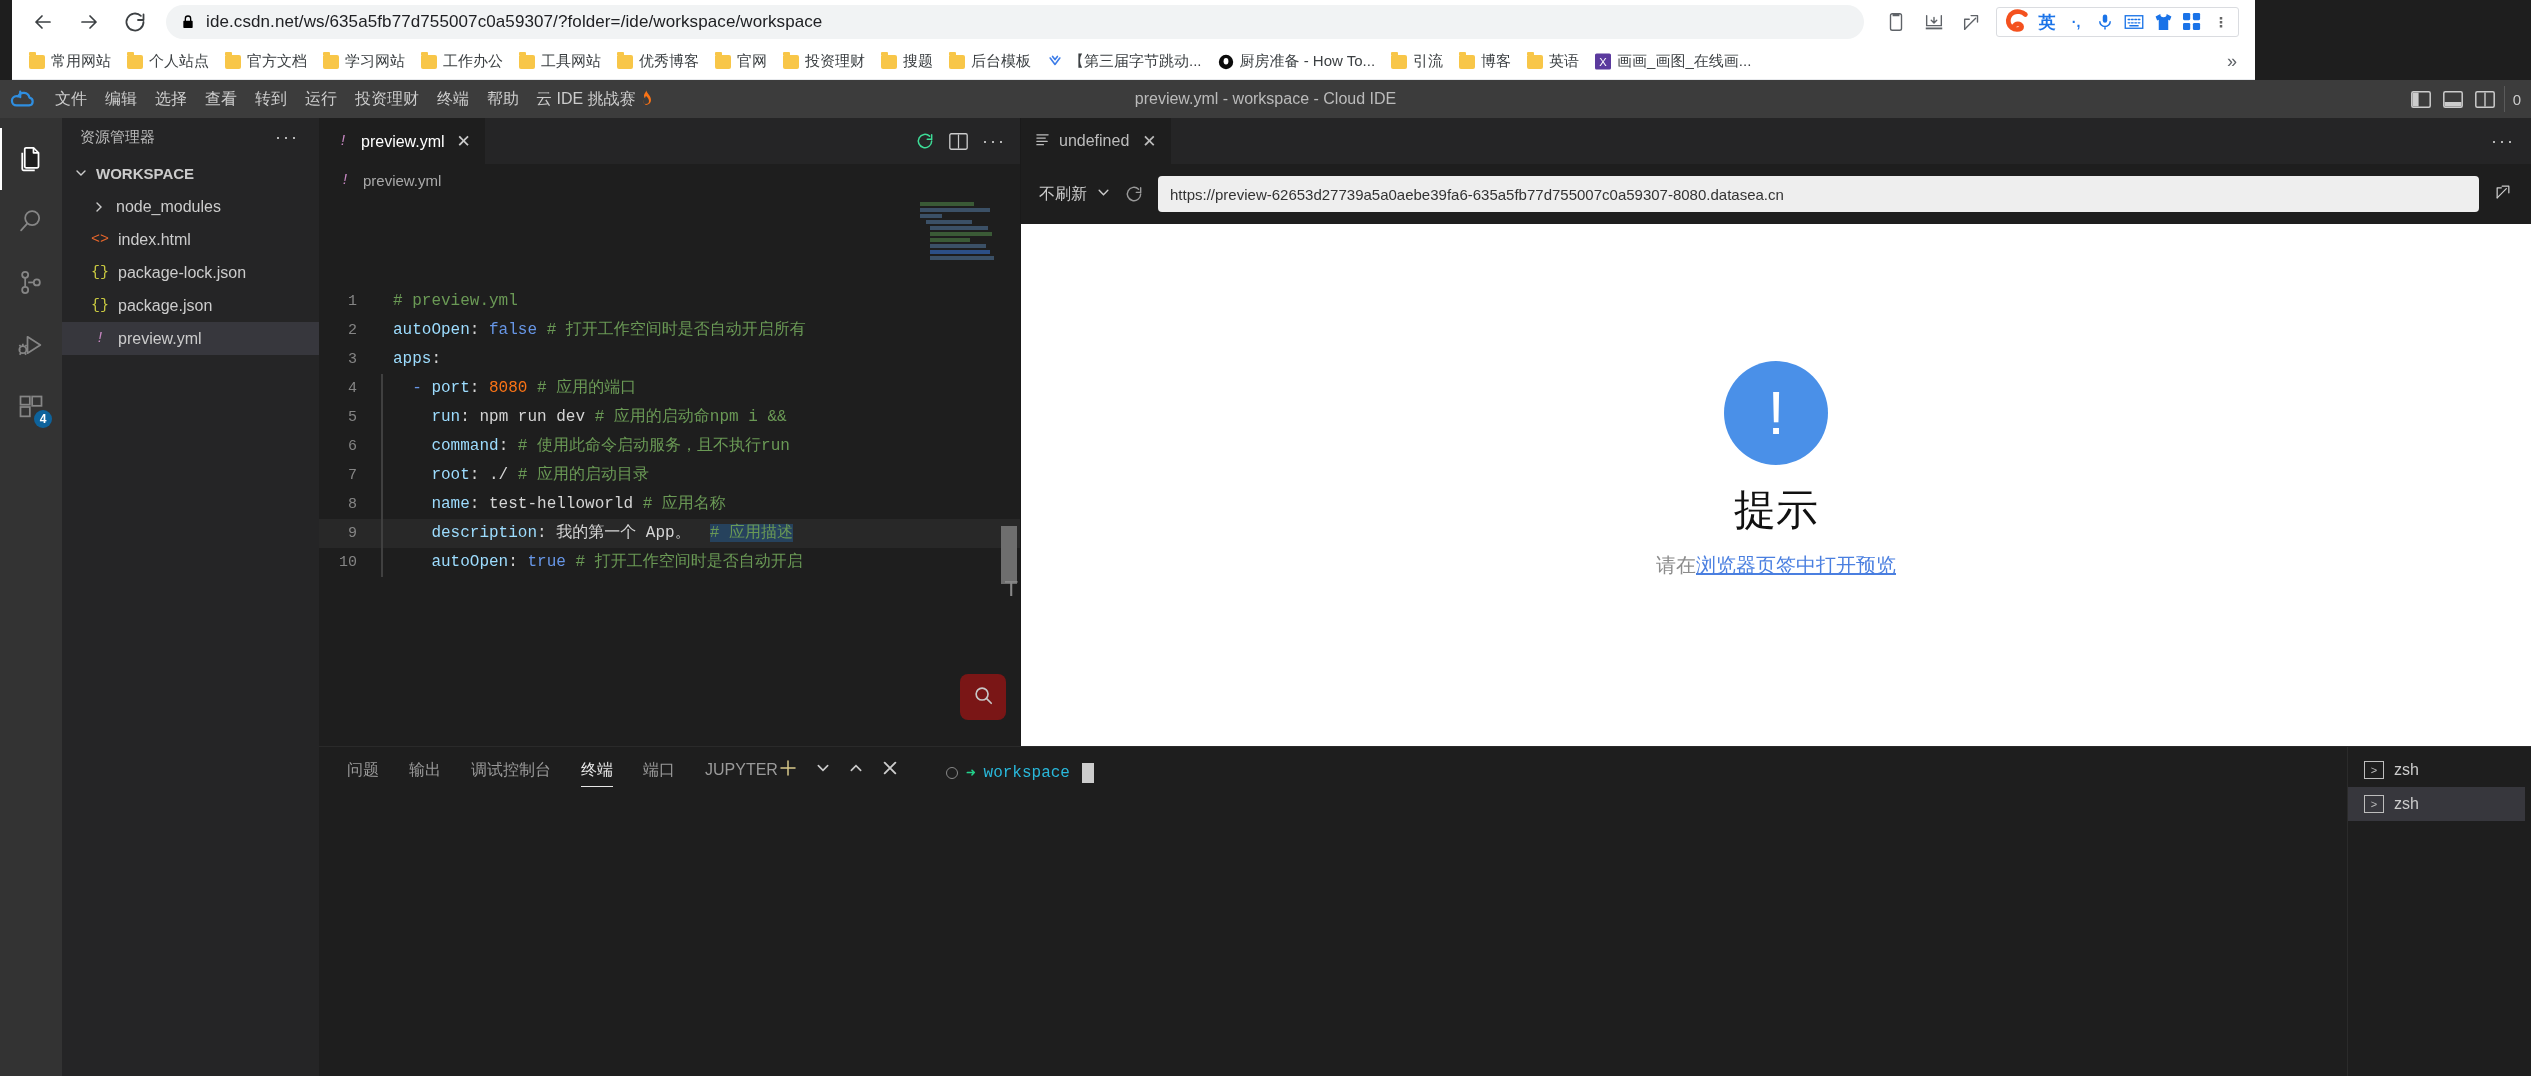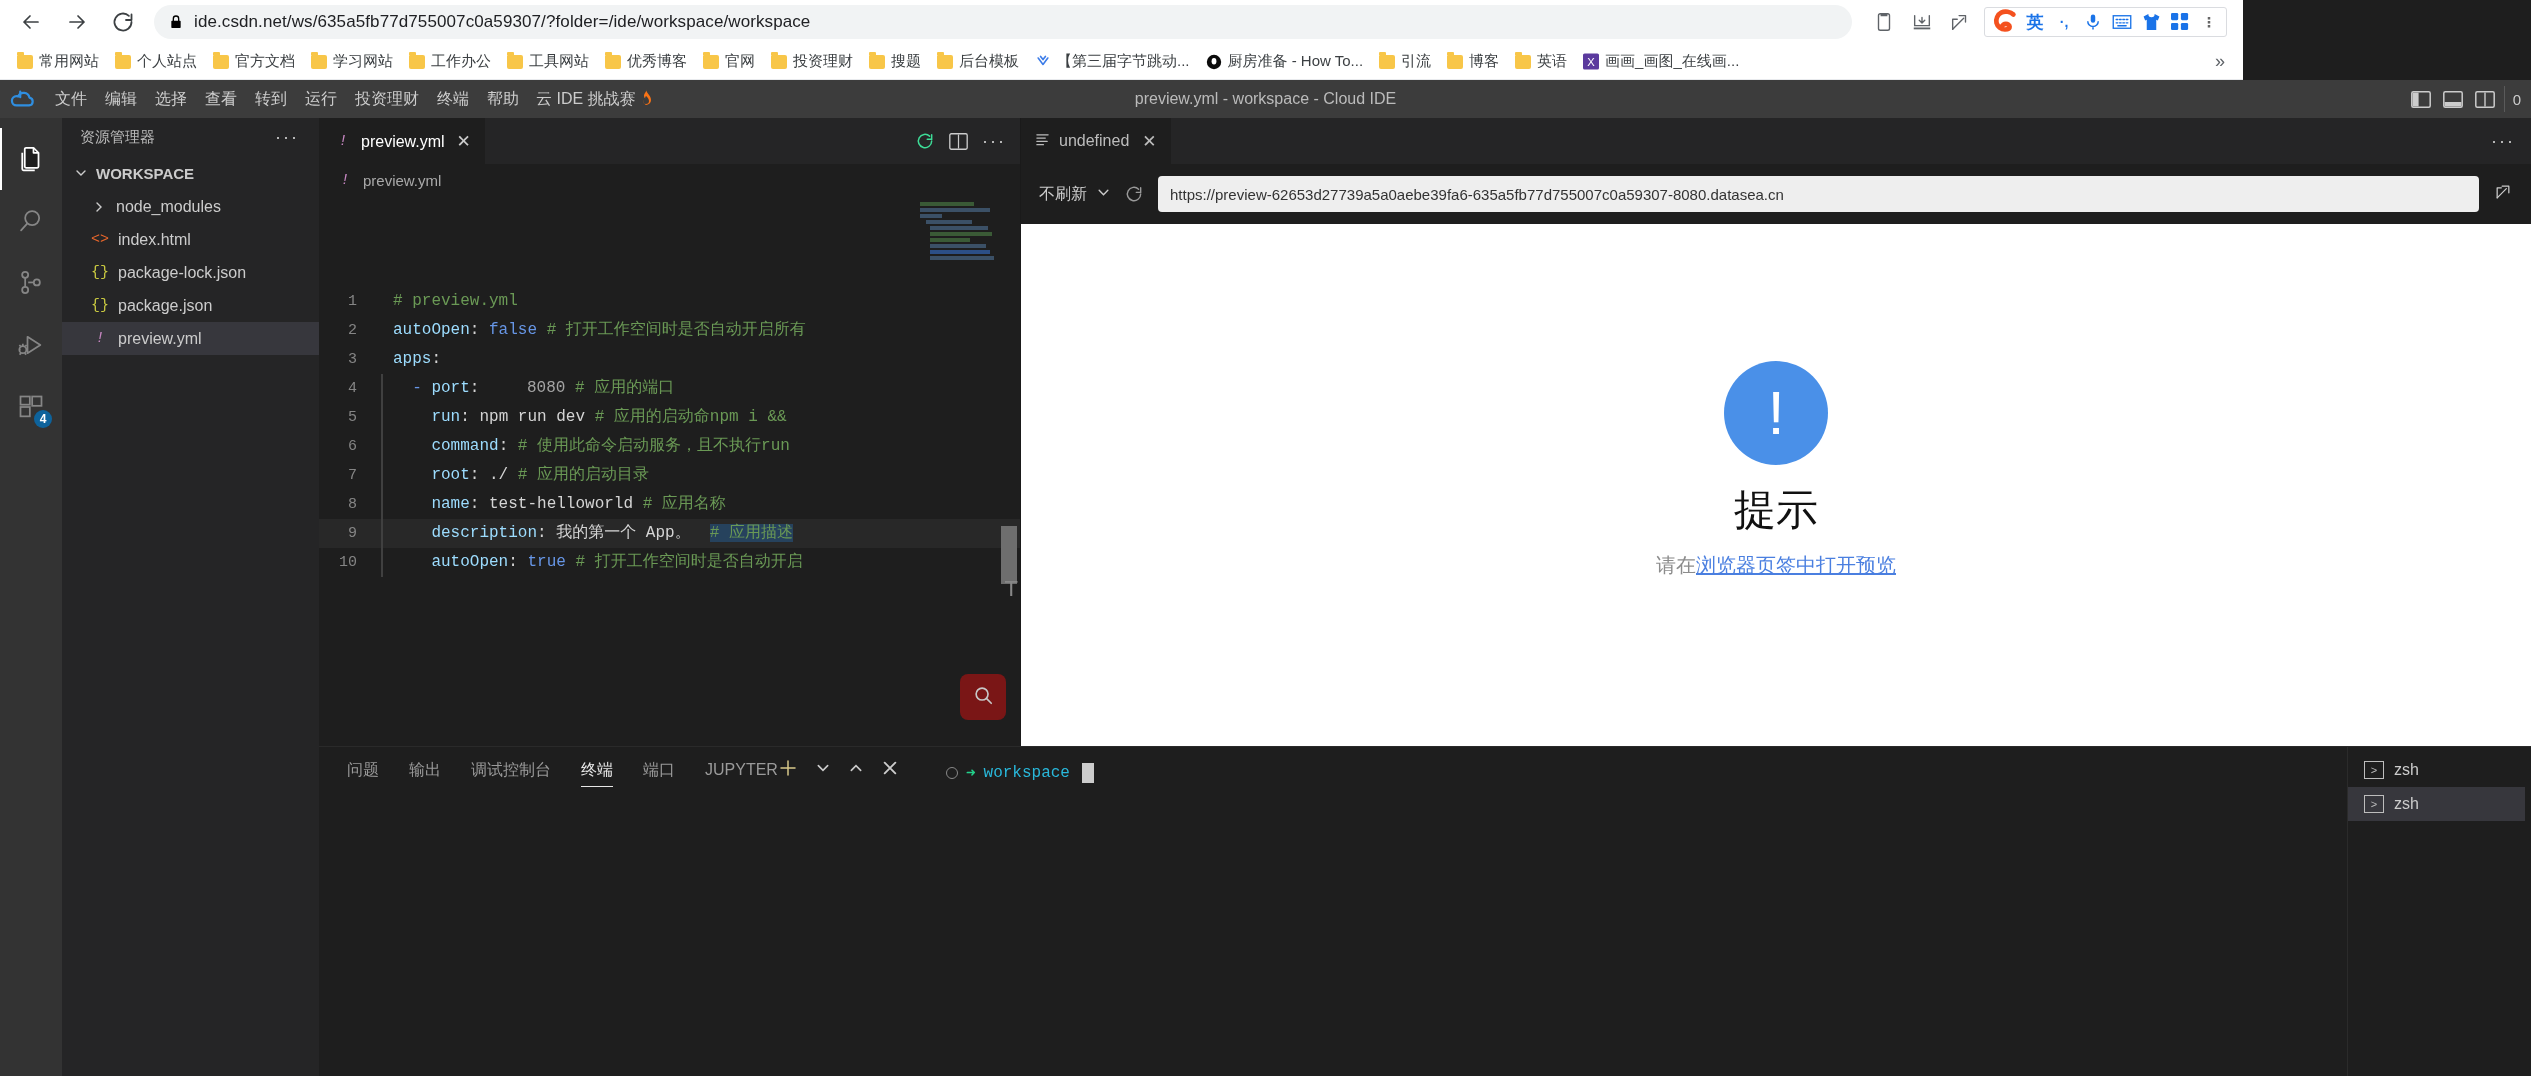--- a/index.html
+++ b/index.html
@@ -4,21 +4,21 @@
 <style>
   * { box-sizing: border-box; margin: 0; padding: 0; }
   html, body {
     width: 2531px; height: 1076px;
     background: #1e1e1e;
     font-family: "Liberation Sans", "DejaVu Sans", sans-serif;
     overflow: hidden;
   }
 
   
-  .browser { width: 2243px; background: #fdba74; }
+  .browser { width: 2243px; background: #fdba74; margin-left: 12px; }
   .nav-bar {
     height: 44px; background: #ffffff; display: flex; align-items: center;
     padding: 0 10px; gap: 4px;
   }
   .nav-btn {
     width: 42px; height: 36px; display: flex; align-items: center; justify-content: center;
     color: #3c4043; flex: 0 0 auto;
   }
   .nav-btn svg { display:block; }
   .omnibox {
@@ -142,21 +142,21 @@
   .cline { display:flex; height:29px; align-items:center; }
   .cline.cur { background:#282828; }
   .lno {
     width: 62px; text-align:right; padding-right: 24px; color:#858585; flex:0 0 auto;
     font-size:15px;
   }
   .guide { width: 2px; background:#404040; height:29px; flex:0 0 auto; margin-right:0; }
   .ctext { padding-left: 10px; }
   .k-comment { color:#6a9955; }
   .k-key { color:#9cdcfe; }
-  .k-num { color:#a3a3a3;margin-left:38px; }
+  .k-num { color:#f97316; }
   .k-punct { color:#d4d4d4; }
   .k-dash { color:#6796e6; }
   .hl-sel { background:#264f78aa; }
   .minimap {
     position:absolute; right:24px; top:0; width:76px; height:100%;
   }
   .mm-lines { padding-top:6px; }
   .mm-line { height:4px; margin-bottom:2px; }
   .editor-scroll {
     position:absolute; right:0; top:0; width:22px; height:100%; background:transparent;

